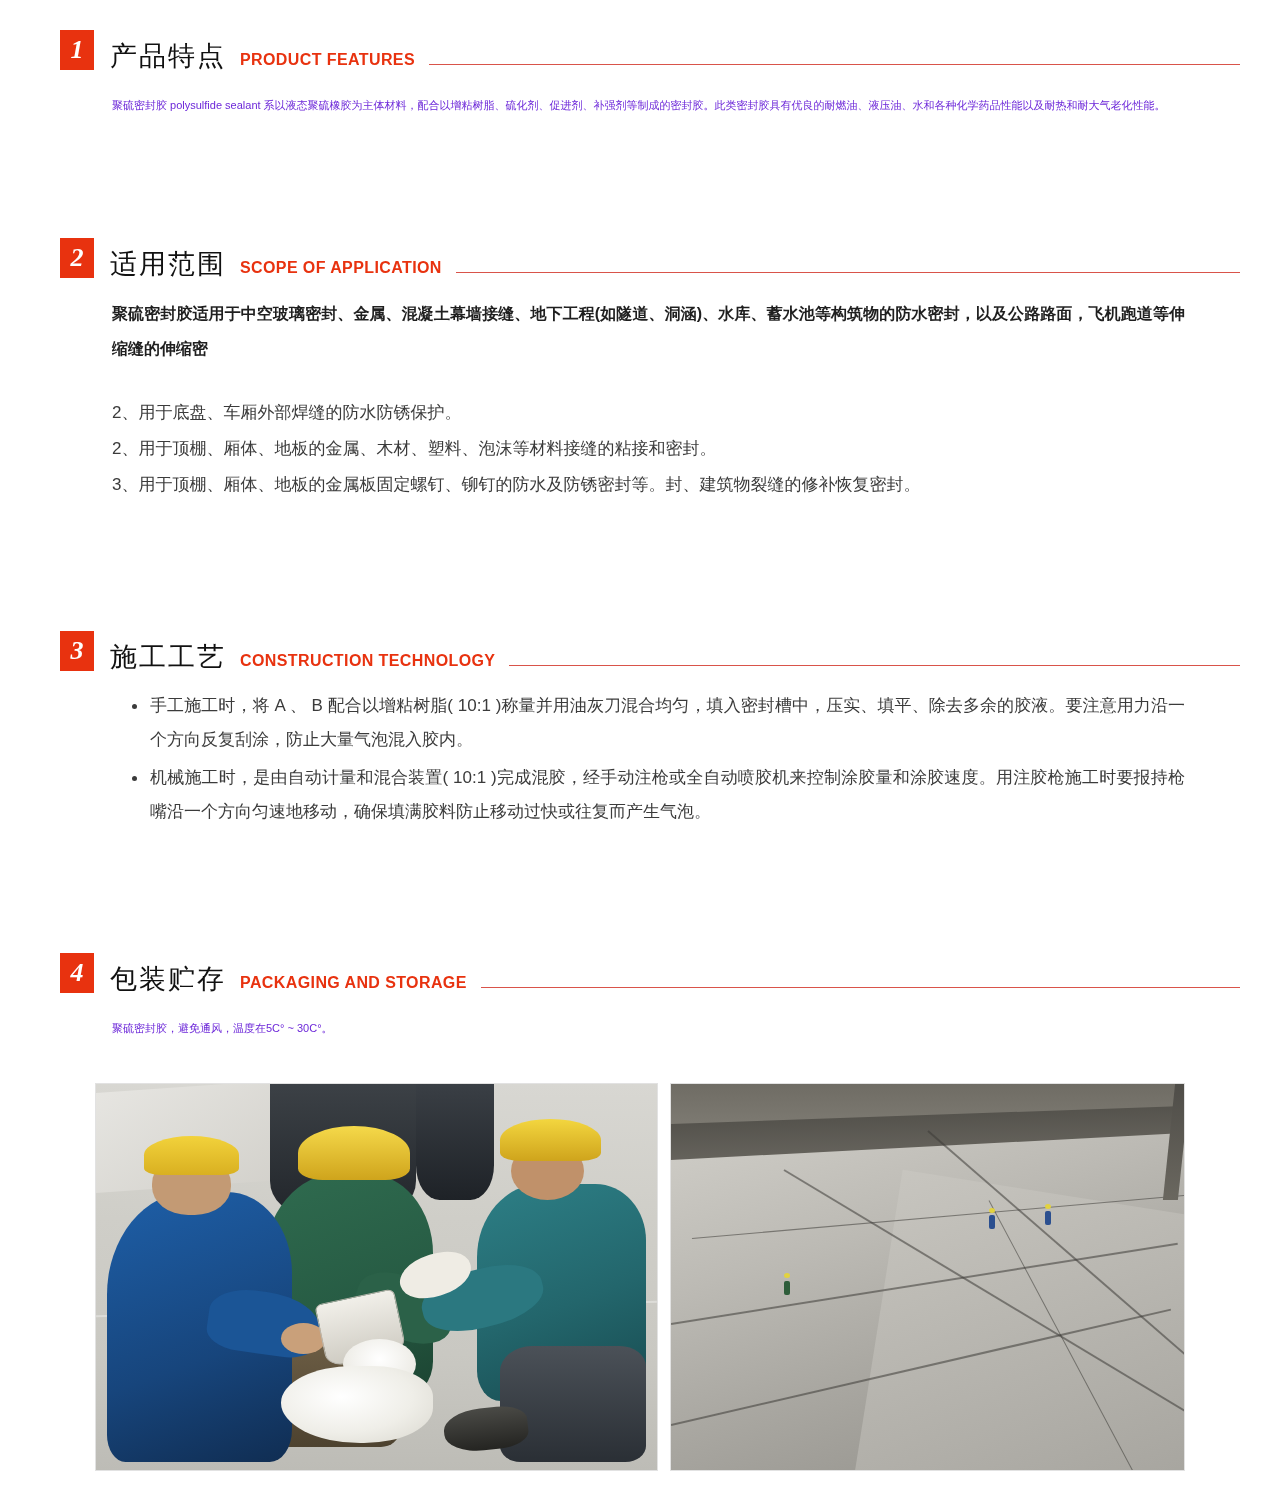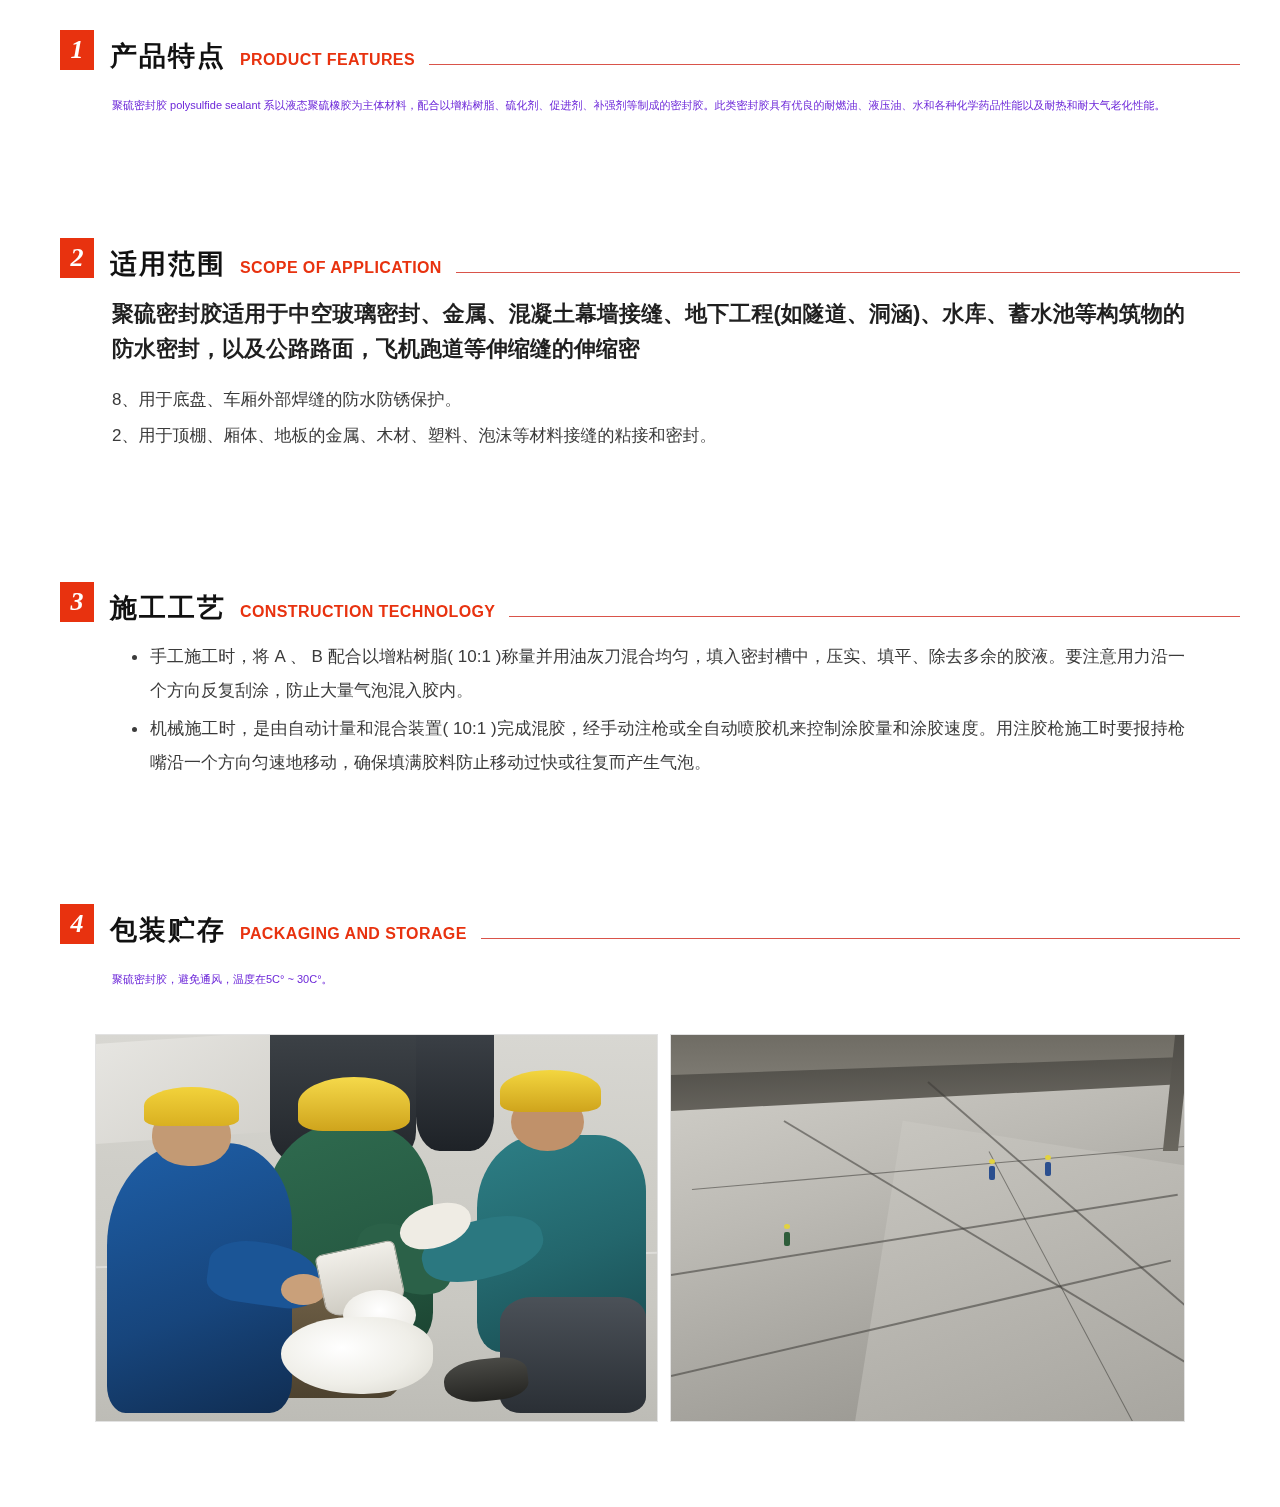--- a/index.html
+++ b/index.html
@@ -43,21 +43,21 @@
     font-style: italic;
     font-family: "Liberation Serif", serif;
     display: flex;
     align-items: center;
     justify-content: center;
     flex: 0 0 auto;
     line-height: 1;
   }
   .sec-title-cn {
     font-size: 27px;
-    font-weight: bold;
+    font-weight: normal;
     color: #111111;
     margin-left: 16px;
     letter-spacing: 2px;
     line-height: 1;
     white-space: nowrap;
   }
   .sec-title-en {
     font-size: 16px;
     color: #e8320f;
     font-weight: bold;
@@ -85,23 +85,23 @@
   p.para {
     margin: 0 0 4px 0;
     font-size: 11px;
     line-height: 34px;
     color: #6d28d9;
     text-align: justify;
   }
   p.lead {
     font-weight: bold;
     color: #1f1f1f;
-    font-size: 22px;
+    font-size: 16px;
     line-height: 35px;
-    margin-bottom: 16px;
+    margin-bottom: 29px;
   }
   ol.numbered, ul.bullets {
     margin: 0;
     padding: 0;
     list-style: none;
   }
   ol.numbered li {
     font-size: 17px;
     line-height: 36px;
     color: #3b3b3b;
@@ -344,22 +344,23 @@
   <div class="section" id="section-2">
     <div class="sec-head">
       <div class="sec-num">2</div>
       <div class="sec-title-cn">适用范围</div>
       <div class="sec-title-en">SCOPE OF APPLICATION</div>
       <div class="sec-rule"></div>
     </div>
     <div class="sec-body">
       <p class="para lead">聚硫密封胶适用于中空玻璃密封、金属、混凝土幕墙接缝、地下工程(如隧道、洞涵)、水库、蓄水池等构筑物的防水密封，以及公路路面，飞机跑道等伸缩缝的伸缩密</p>
       <ol class="numbered">
-        <li>8、用于底盘、车厢外部焊缝的防水防锈保护。</li>
+        <li>2、用于底盘、车厢外部焊缝的防水防锈保护。</li>
         <li>2、用于顶棚、厢体、地板的金属、木材、塑料、泡沫等材料接缝的粘接和密封。</li>
+        <li>3、用于顶棚、厢体、地板的金属板固定螺钉、铆钉的防水及防锈密封等。封、建筑物裂缝的修补恢复密封。</li>
       </ol>
     </div>
   </div>
 
   <div class="section" id="section-3">
     <div class="sec-head">
       <div class="sec-num">3</div>
       <div class="sec-title-cn">施工工艺</div>
       <div class="sec-title-en">CONSTRUCTION TECHNOLOGY</div>
       <div class="sec-rule"></div>

